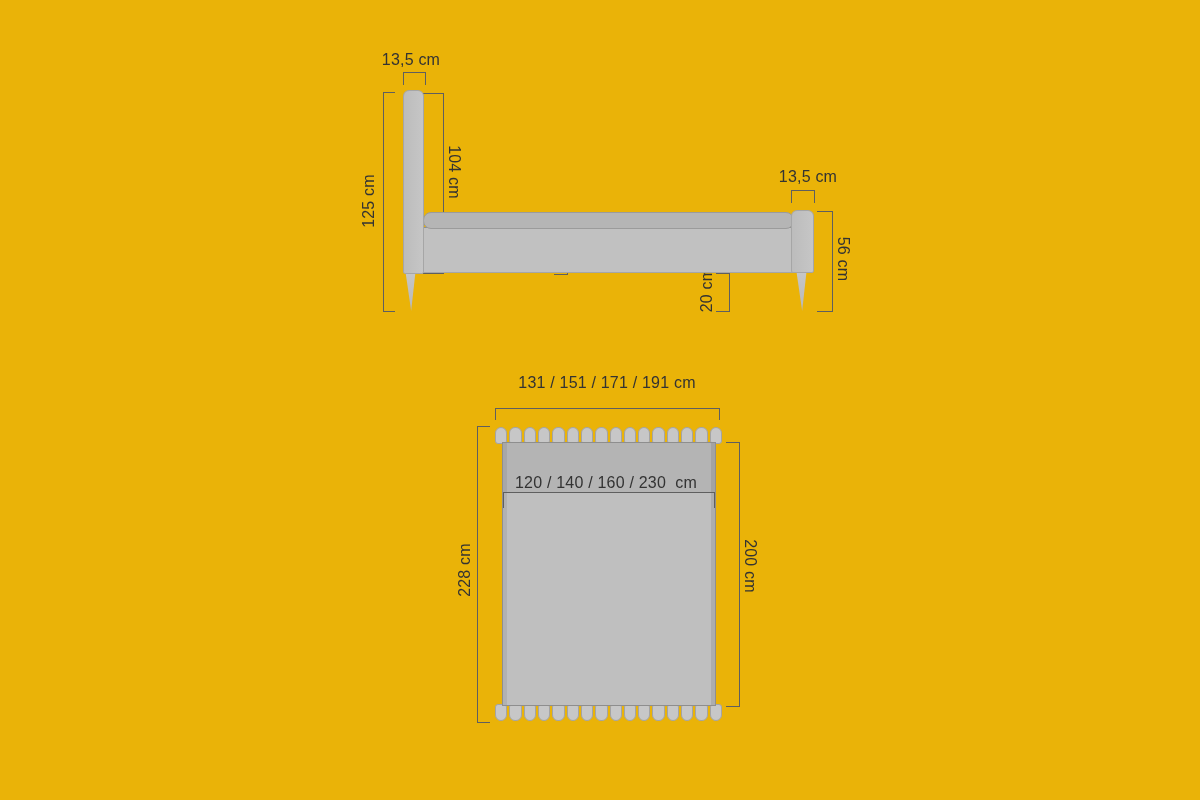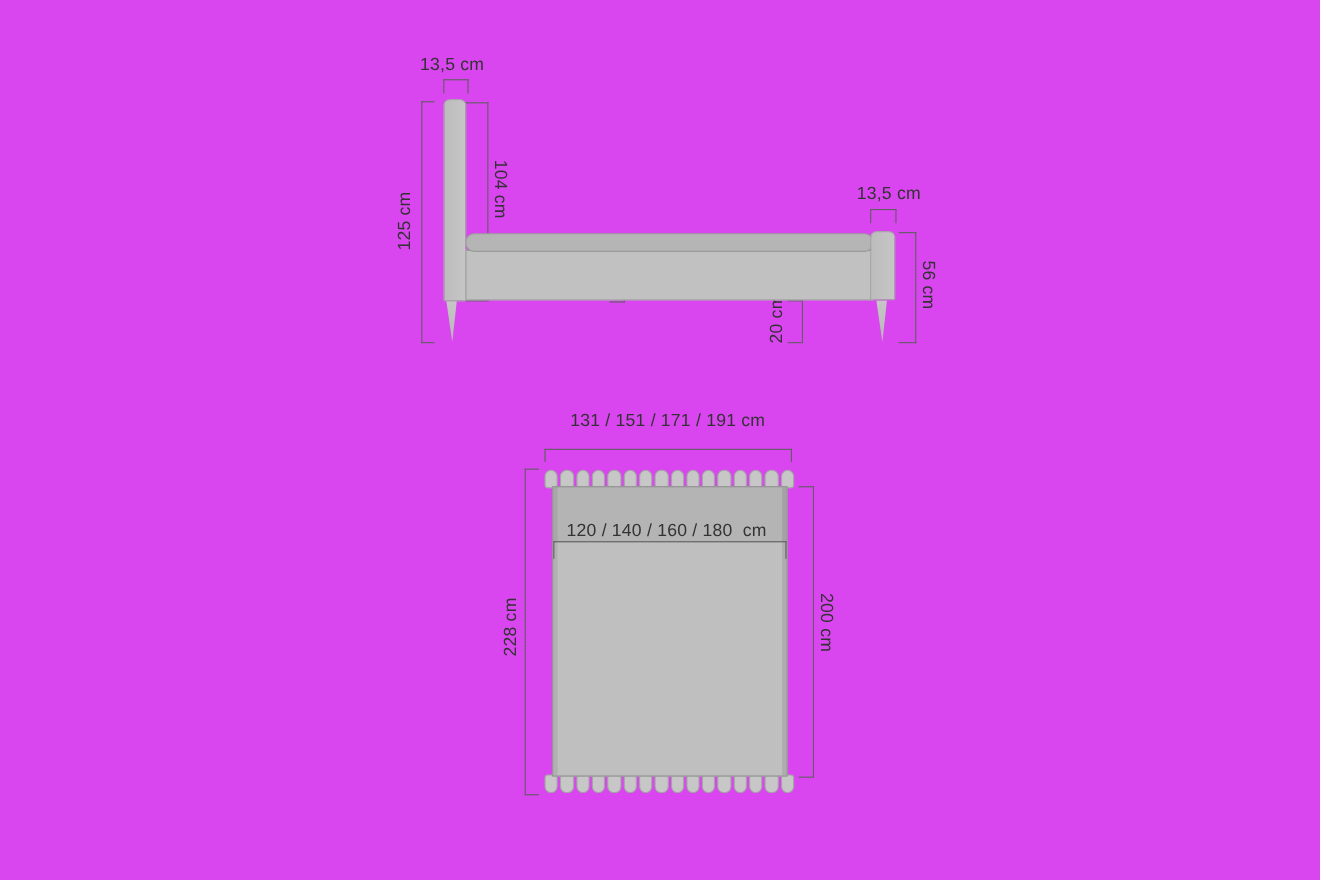--- a/index.html
+++ b/index.html
@@ -1,20 +1,20 @@
 <!DOCTYPE html>
 <html><head>
 <meta charset="utf-8">
 <style>
   html, body { margin: 0; padding: 0; background: #ffffff; }
   .canvas {
     position: relative;
     width: 1200px;
     height: 800px;
-    background: #d946ef;
+    background: #eab308;
     overflow: hidden;
     font-family: "Liberation Sans", sans-serif;
   }
   
   .dim {
     position: absolute;
     font-size: 16px;
     font-weight: 500;
     color: #333333;
     white-space: pre;
@@ -147,21 +147,21 @@
         <div class="slat"></div>
         <div class="slat"></div>
         <div class="slat"></div>
         <div class="slat"></div>
       </div>
 
     <div class="shape bed-body-top">
       <div class="bed-body-upper-band"></div>
     </div>
 
-    <div class="dim" style="left:606px; top:483px; z-index:4;">120 / 140 / 160 / 180  cm</div>
+    <div class="dim" style="left:606px; top:483px; z-index:4;">120 / 140 / 160 / 230  cm</div>
     <div class="brk open-down" style="left:503px; top:492px; width:210px; height:15px; z-index:4;"></div>
 
     <div class="slat-row slat-row-foot">
         <div class="slat"></div>
         <div class="slat"></div>
         <div class="slat"></div>
         <div class="slat"></div>
         <div class="slat"></div>
         <div class="slat"></div>
         <div class="slat"></div>

